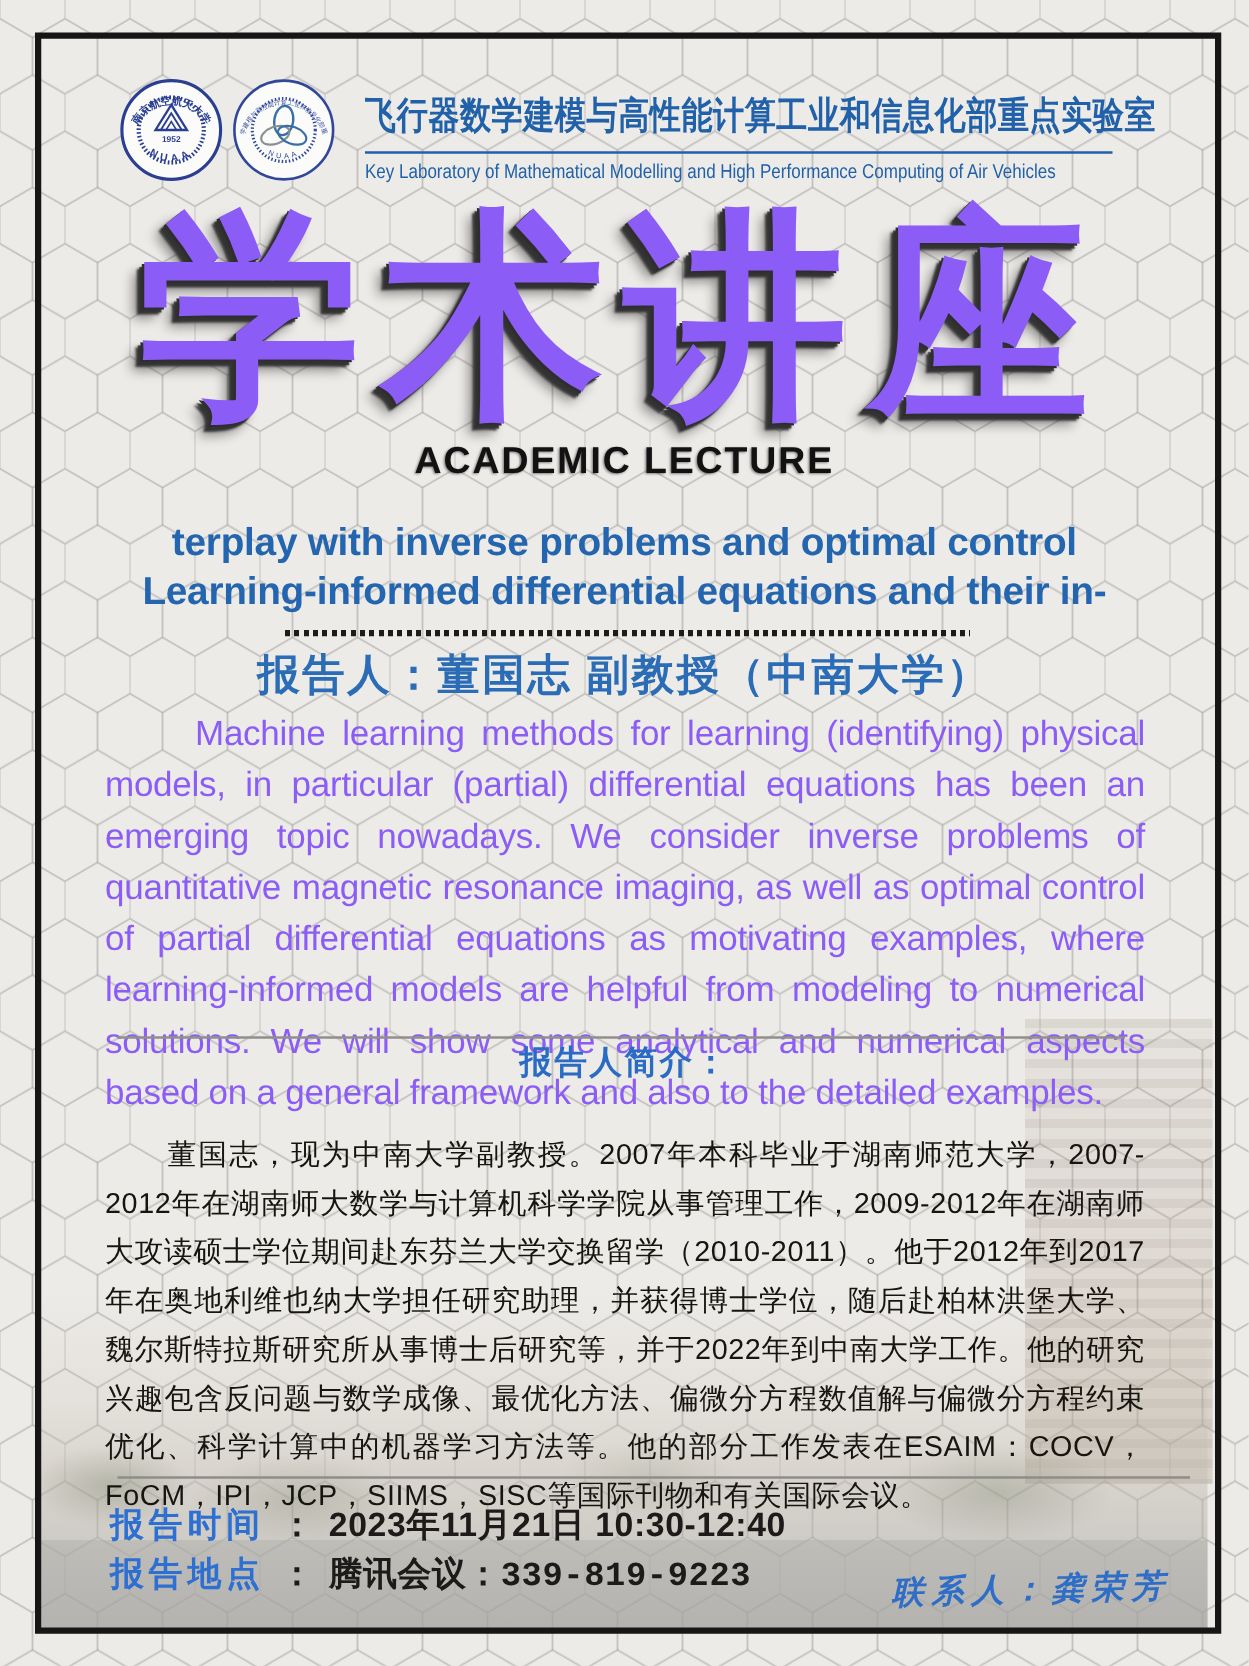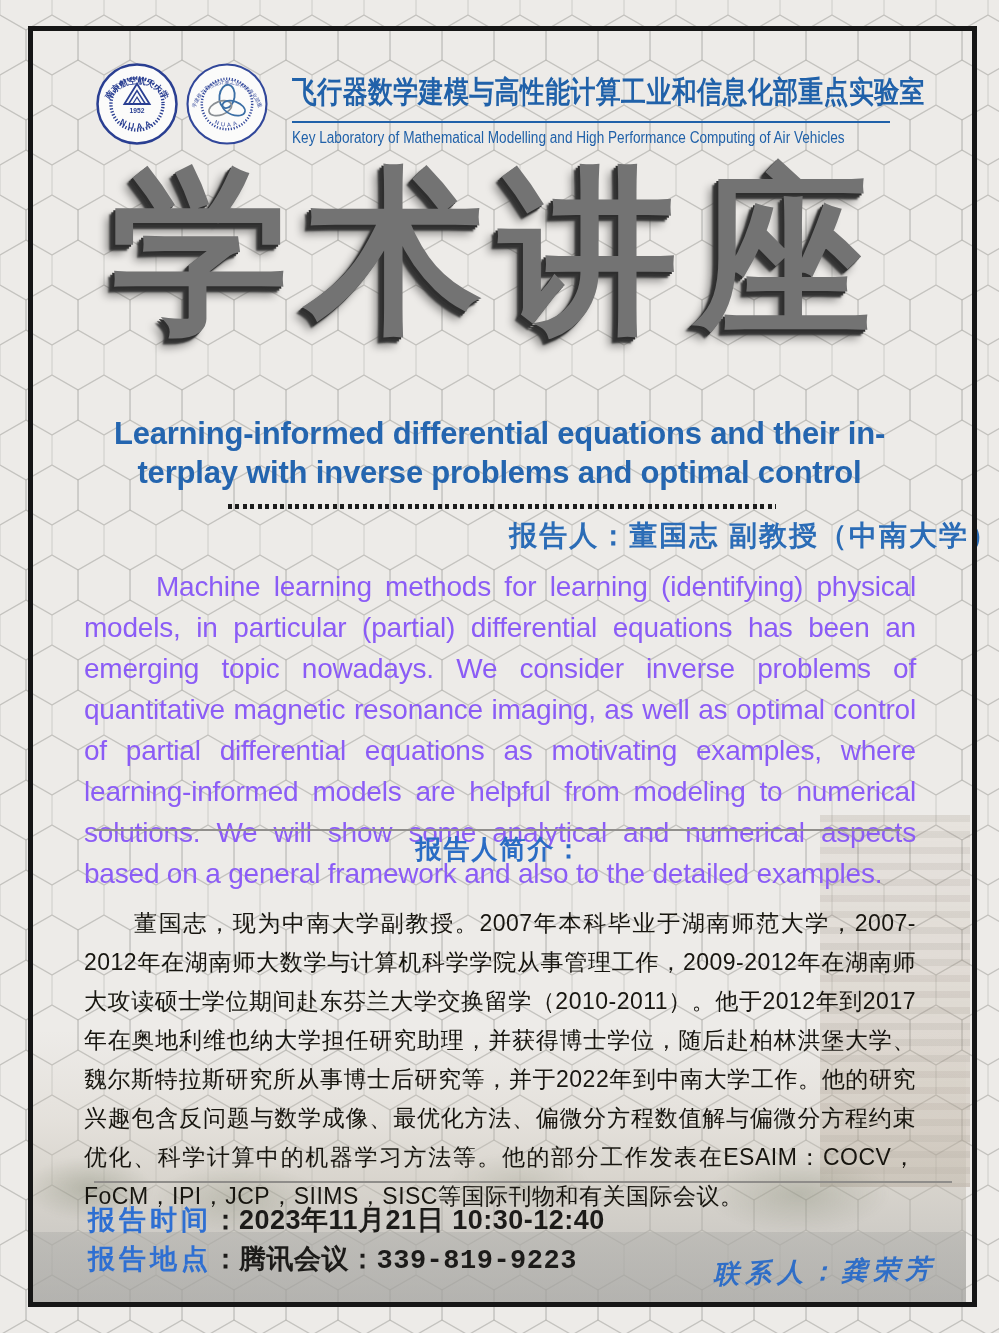--- a/index.html
+++ b/index.html
@@ -61,44 +61,43 @@
   }
   .lab-rule{margin-top:8px;width:598px;height:2px;background:#2061a9;}
   .lab-en{
     margin-top:6px;font-size:16px;color:#2061a9;white-space:nowrap;
     transform:scaleX(0.85);transform-origin:left center;
   }
 
   
   .banner-zh{
     position:absolute;left:0;top:158px;width:100%;text-align:center;
-    font-size:178px;line-height:190px;font-weight:900;color:#737373;
+    font-size:178px;line-height:190px;font-weight:900;color:#8b5cf6;
     letter-spacing:16px;white-space:nowrap;
     text-shadow:-2px 2px 0 #2e2e2e,-4px 4px 1px #333,-6px 6px 2px #3a3a3a,-9px 9px 9px rgba(0,0,0,0.40);
-    font-family:Liberation Serif, serif;
   }
   .banner-en{
     position:absolute;left:0;top:352px;width:100%;text-align:center;
     font-size:30px;font-weight:800;color:#121212;letter-spacing:1.5px;
     text-shadow:-1px 1px 2px rgba(0,0,0,0.45);
   }
 
   
   .lecture-title{
     position:absolute;left:50px;top:414px;width:899px;text-align:center;
     font-size:31px;line-height:39px;font-weight:bold;color:#2465af;
     letter-spacing:-0.2px;
   }
   .dotted-rule{
     position:absolute;left:228px;top:504px;width:548px;height:5px;
     background:repeating-linear-gradient(90deg,#1c1c1c 0 4px,rgba(0,0,0,0) 4px 7.5px);
   }
   .speaker-line{
-    position:absolute;left:0;top:517px;width:100%;text-align:right;
-    font-size:28px;font-weight:bold;color:#2b6cb6;letter-spacing:2px;
+    position:absolute;left:0;top:517px;width:100%;text-align:center;
+    font-size:34px;font-weight:bold;color:#2b6cb6;letter-spacing:2px;
   }
 
   
   .abstract{
     position:absolute;left:84px;top:566px;width:832px;
     font-size:28px;line-height:41px;color:#8b5cf6;
     text-align:justify;text-indent:72px;letter-spacing:-0.2px;
   }
 
   .rule1{position:absolute;left:94px;top:829px;width:806px;height:2px;background:#918f8c;}
@@ -110,21 +109,21 @@
     font-size:26px;font-weight:bold;color:#2a6cc4;letter-spacing:2px;
   }
   .bio-text{
     position:absolute;left:84px;top:892px;width:832px;
     font-size:23px;line-height:39px;color:#17150f;
     text-align:justify;text-indent:50px;letter-spacing:0.5px;margin-top:12px;
   }
 
   
   .footer-row{
-    position:absolute;left:88px;display:flex;align-items:center;gap:0;
+    position:absolute;left:88px;display:flex;align-items:center;gap:12px;
     font-size:27px;font-weight:bold;white-space:nowrap;
   }
   .footer-time{top:1202px;}
   .footer-venue{top:1241px;font-family:Liberation Mono, monospace;}
   .footer-label{color:#2e6fd2;letter-spacing:4px;}
   .footer-sep{color:#1c1b19;}
   .footer-value{color:#1c1b19;letter-spacing:0.5px;}
   .contact{
     position:absolute;right:62px;top:1254px;
     font-size:26px;font-weight:bold;font-style:italic;color:#2f6ec7;
@@ -189,24 +188,25 @@
       </svg>
     </div>
 
     <div class="header-text">
       <div class="lab-zh">飞行器数学建模与高性能计算工业和信息化部重点实验室</div>
       <div class="lab-rule"></div>
       <div class="lab-en">Key Laboratory of Mathematical Modelling and High Performance Computing of Air Vehicles</div>
     </div>
 
     <div class="banner-zh">学术讲座</div>
+    <div class="banner-en">ACADEMIC LECTURE</div>
 
     <div class="lecture-title">
+        <div>terplay with inverse problems and optimal control</div>
         <div>Learning-informed differential equations and their in-</div>
-        <div>terplay with inverse problems and optimal control</div>
       </div>
     <div class="dotted-rule"></div>
     <div class="speaker-line">报告人：董国志 副教授（中南大学）</div>
 
     <div class="abstract">Machine learning methods for learning (identifying) physical models, in particular (partial) differential equations has been an emerging topic nowadays. We consider inverse problems of quantitative magnetic resonance imaging, as well as optimal control of partial differential equations as motivating examples, where learning-informed models are helpful from modeling to numerical solutions. We will show some analytical and numerical aspects based on a general framework and also to the detailed examples.</div>
 
     <div class="rule1"></div>
 
     <div class="bio-heading">报告人简介：</div>
     <div class="bio-text">董国志，现为中南大学副教授。2007年本科毕业于湖南师范大学，2007-2012年在湖南师大数学与计算机科学学院从事管理工作，2009-2012年在湖南师大攻读硕士学位期间赴东芬兰大学交换留学（2010-2011）。他于2012年到2017年在奥地利维也纳大学担任研究助理，并获得博士学位，随后赴柏林洪堡大学、魏尔斯特拉斯研究所从事博士后研究等，并于2022年到中南大学工作。他的研究兴趣包含反问题与数学成像、最优化方法、偏微分方程数值解与偏微分方程约束优化、科学计算中的机器学习方法等。他的部分工作发表在ESAIM：COCV，FoCM，IPI，JCP，SIIMS，SISC等国际刊物和有关国际会议。</div>

